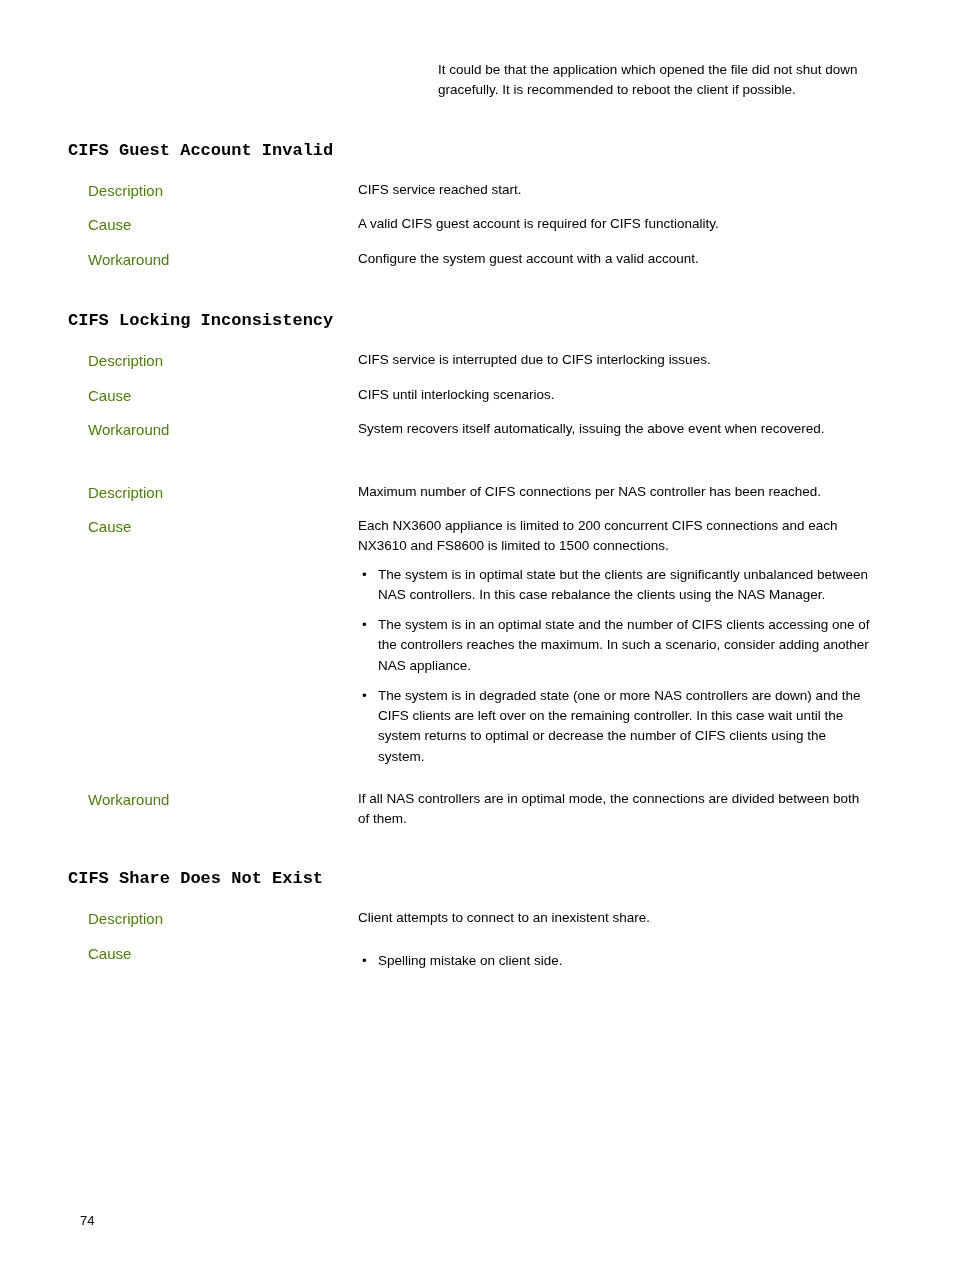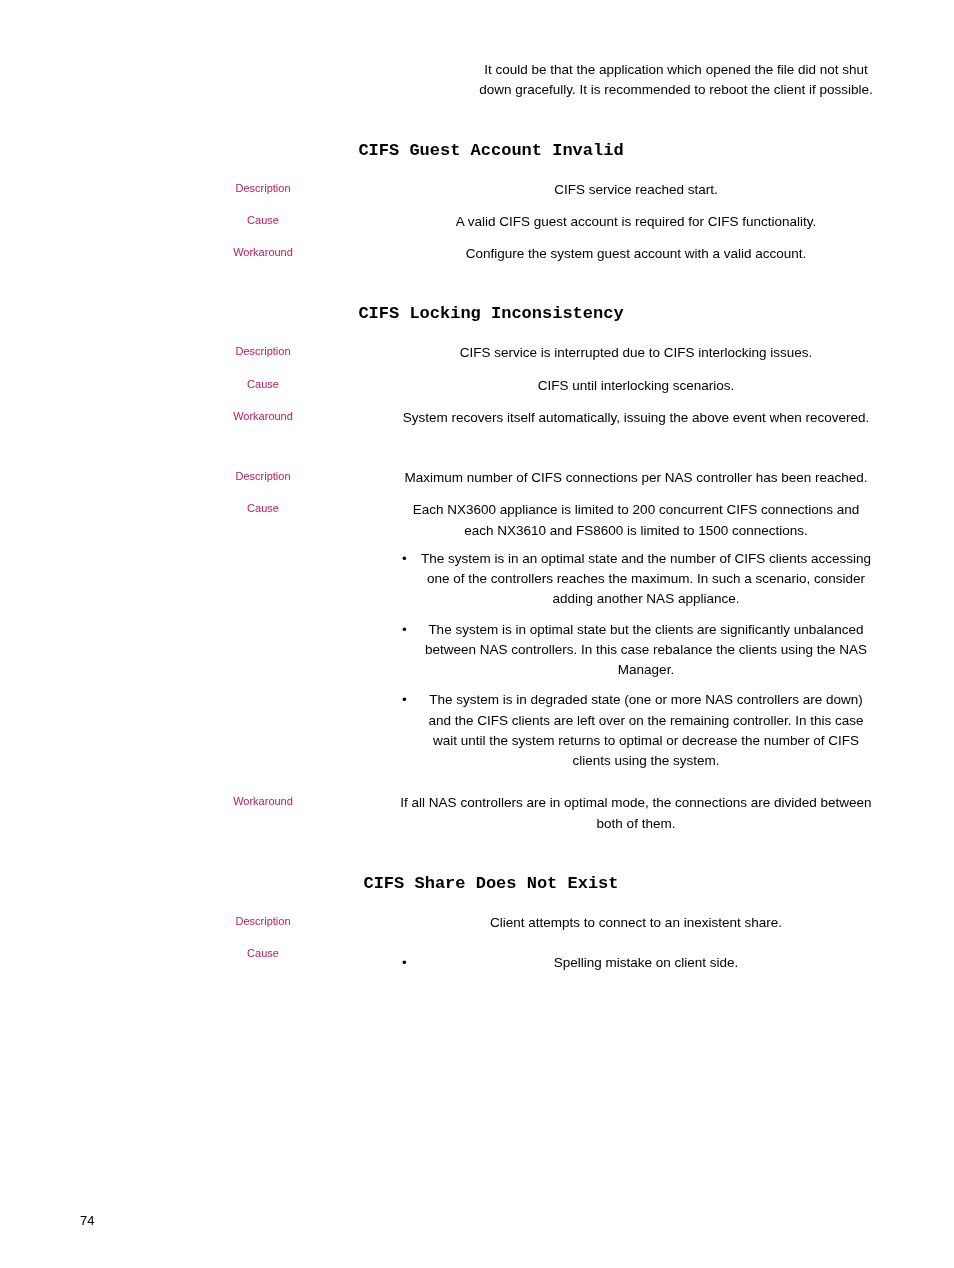--- a/index.html
+++ b/index.html
@@ -12,23 +12,22 @@
       background: #ffffff;
       font-family: Arial, Helvetica, sans-serif;
       font-size: 14px;
       color: #000000;
       width: 954px;
       min-height: 1268px;
       position: relative;
     }
 
     .page {
-      padding: 60px 80px 60px 108px;
+      padding: 60px 80px 60px 68px;
       max-width: 954px;
-      text-align: center;
     }
 
     .intro-text {
       margin-left: 370px;
       margin-bottom: 40px;
       line-height: 1.5;
       font-size: 13.5px;
     }
 
     .section-title {
@@ -45,22 +44,22 @@
 
     .field-row {
       display: flex;
       margin-bottom: 12px;
       line-height: 1.5;
     }
 
     .field-label {
       width: 290px;
       min-width: 290px;
-      font-size: 11px;
-      color: #be185d;
+      font-size: 15px;
+      color: #4d7c0f;
       padding-left: 20px;
     }
 
     .field-value {
       flex: 1;
       font-size: 13.5px;
       line-height: 1.5;
     }
 
     .bullet-list {
@@ -145,22 +144,22 @@
           <div class="field-label">Description</div>
           <div class="field-value">
             <div>Maximum number of CIFS connections per NAS controller has been reached.</div>
           </div>
         </div>
         <div class="field-row">
           <div class="field-label">Cause</div>
           <div class="field-value">
             <div>Each NX3600 appliance is limited to 200 concurrent CIFS connections and each NX3610 and FS8600 is limited to 1500 connections.</div>
             <ul class="bullet-list">
+              <li>The system is in optimal state but the clients are significantly unbalanced between NAS controllers. In this case rebalance the clients using the NAS Manager.</li>
               <li>The system is in an optimal state and the number of CIFS clients accessing one of the controllers reaches the maximum. In such a scenario, consider adding another NAS appliance.</li>
-              <li>The system is in optimal state but the clients are significantly unbalanced between NAS controllers. In this case rebalance the clients using the NAS Manager.</li>
               <li>The system is in degraded state (one or more NAS controllers are down) and the CIFS clients are left over on the remaining controller. In this case wait until the system returns to optimal or decrease the number of CIFS clients using the system.</li>
             </ul>
           </div>
         </div>
         <div class="field-row">
           <div class="field-label">Workaround</div>
           <div class="field-value">
             <div>If all NAS controllers are in optimal mode, the connections are divided between both of them.</div>
           </div>
         </div>

